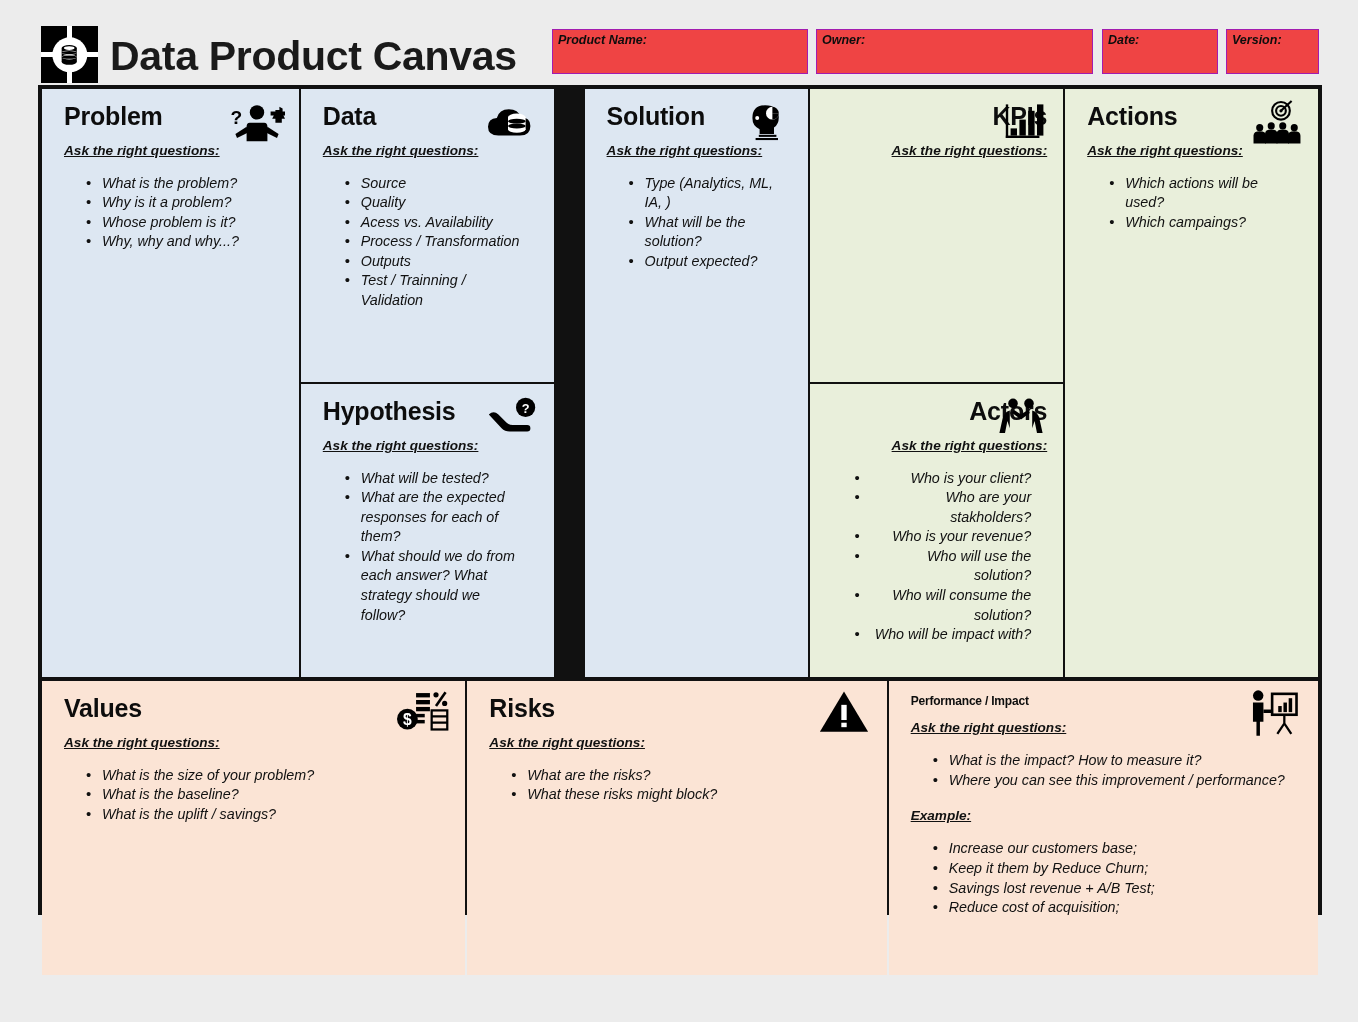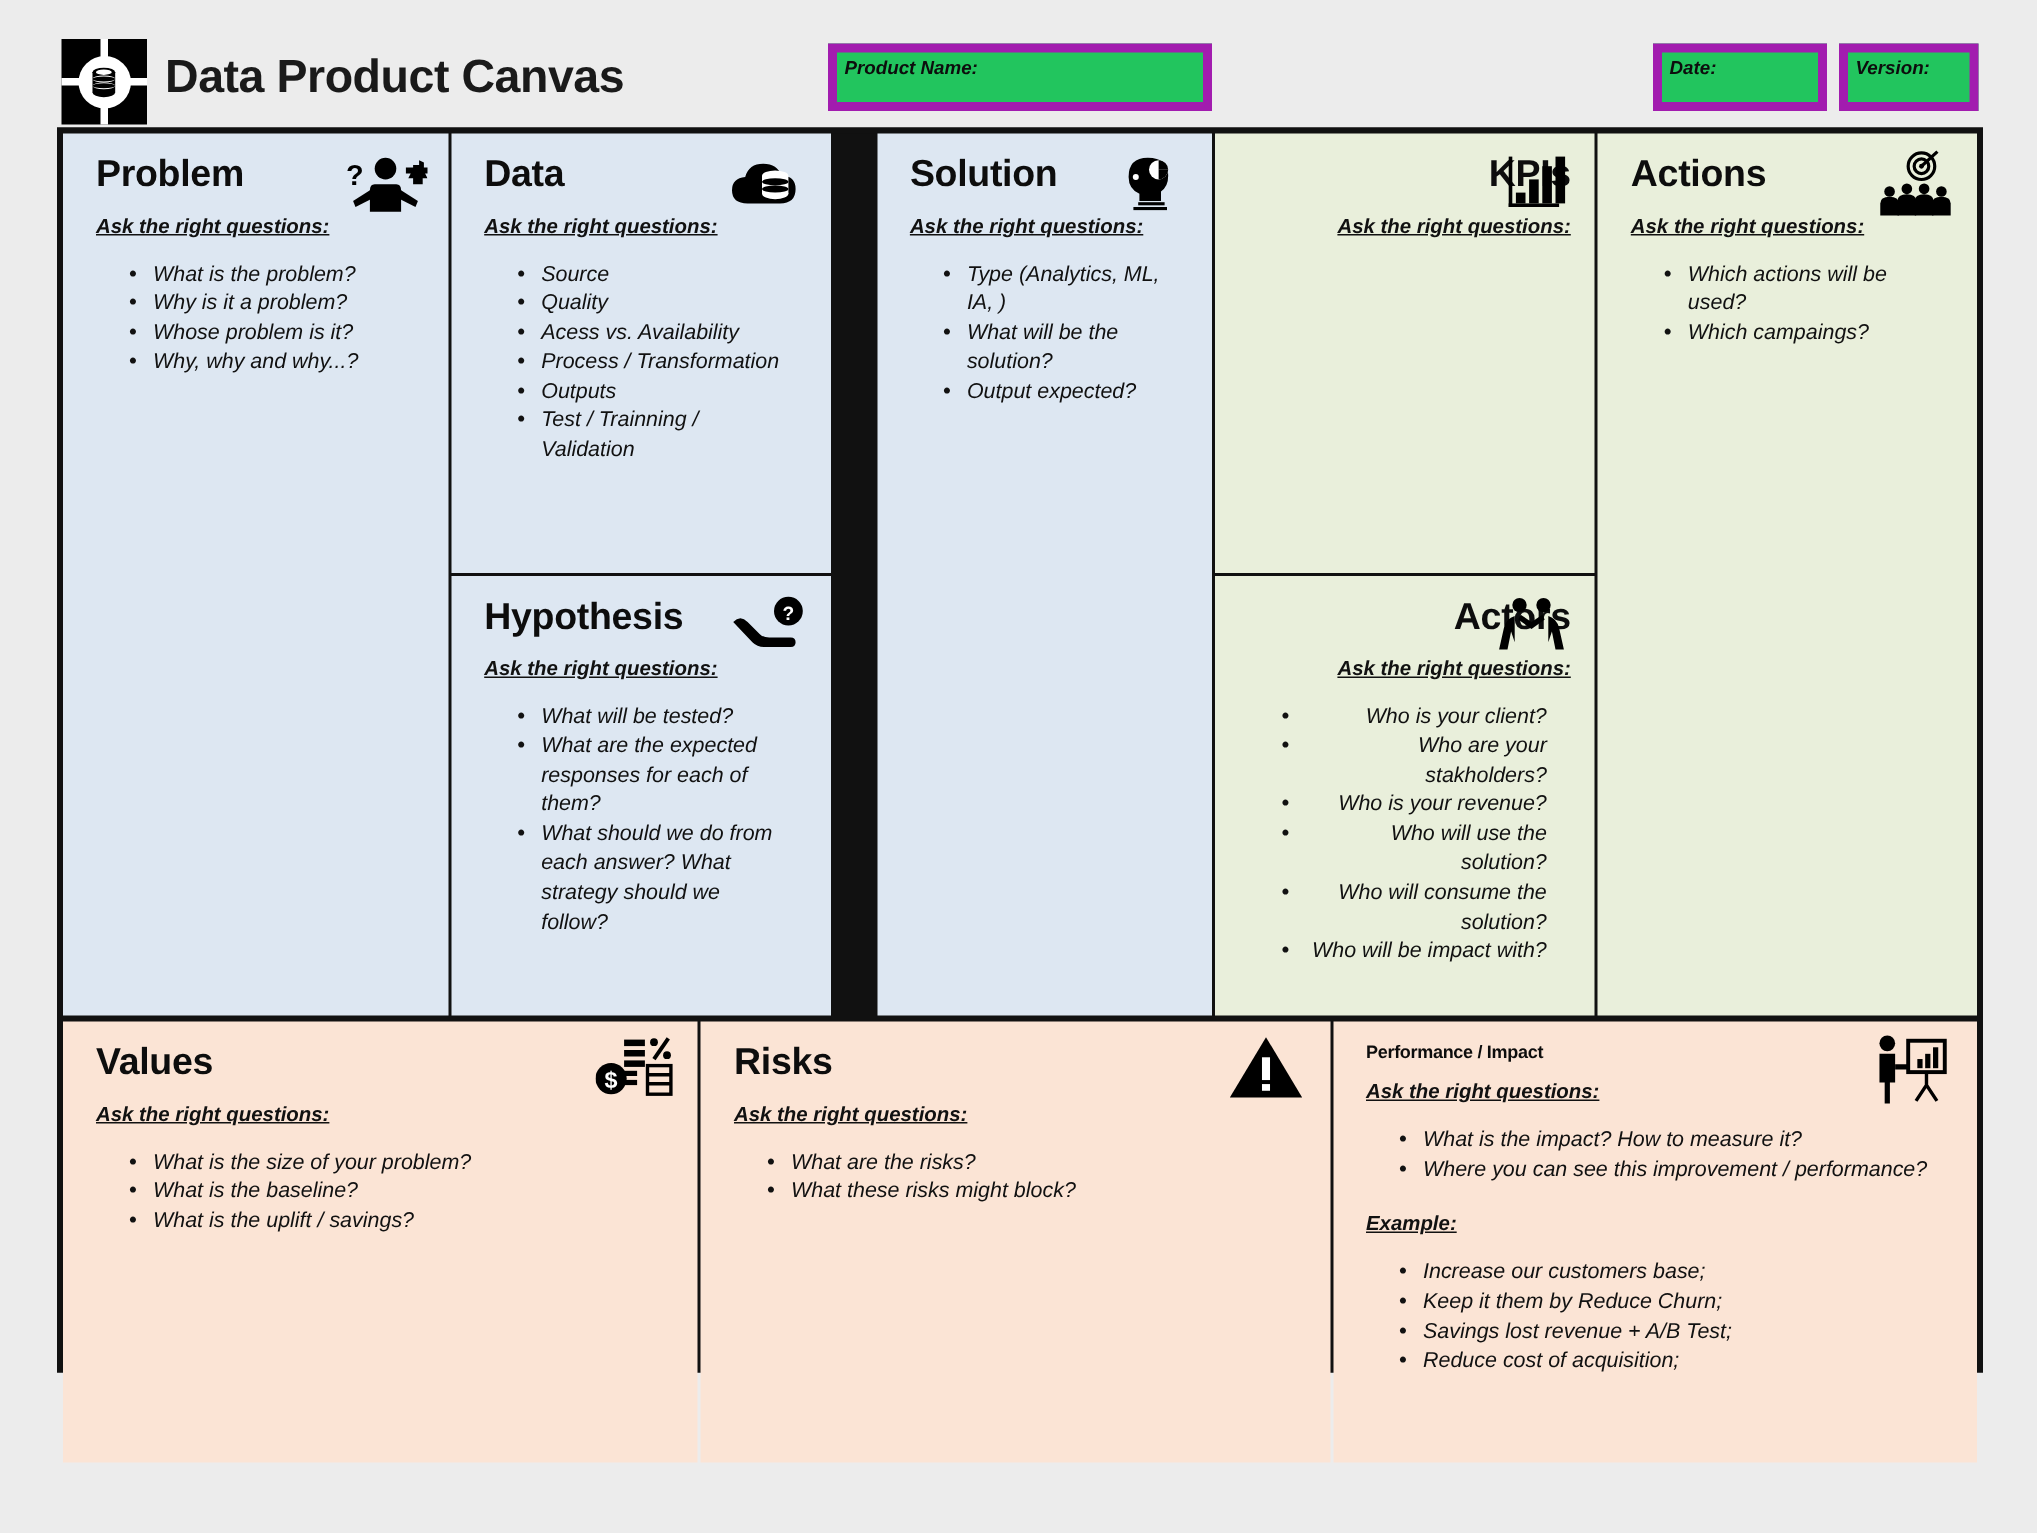--- a/index.html
+++ b/index.html
@@ -50,32 +50,32 @@
     background: #fff;
     border-radius: 50%;
     z-index: 2;
     display: flex; align-items: center; justify-content: center;
   }
   .db-glyph { width: 56%; height: 60%; }
 
   .brand-title {
     position: absolute;
     left: 110px; top: 33px;
-    font-size: 31px;
+    font-size: 41px;
     font-weight: bold;
     color: #1a1a1a;
     letter-spacing: -0.3px;
   }
 
   .hdr-field {
     position: absolute;
     top: 29px;
     height: 45px;
-    background: #22c55e;
-    border: 6px solid #a21caf;
+    background: #ef4444;
+    border: 1px solid #a21caf;
   }
   .hdr-field .lbl {
     font-size: 12.5px;
     font-weight: bold;
     font-style: italic;
     color: #0d0d0d;
     padding: 3px 0 0 5px;
     display: block;
   }
   .f-product { left: 552px; width: 256px; }
@@ -184,20 +184,23 @@
           <ellipse cx="12" cy="17" rx="10" ry="2.2" fill="#000"></ellipse>
           <ellipse cx="12" cy="5" rx="7" ry="2.4" fill="#fff"></ellipse>
         </svg>
       </div>
     </div>
   </div>
   <div class="brand-title">Data Product Canvas</div>
 
   <div class="hdr-field f-product">
     <span class="lbl">Product Name:</span>
+  </div>
+  <div class="hdr-field f-owner">
+    <span class="lbl">Owner:</span>
   </div>
   <div class="hdr-field f-date">
     <span class="lbl">Date:</span>
   </div>
   <div class="hdr-field f-version">
     <span class="lbl">Version:</span>
   </div>
 </div>
 
 <div class="canvas">

